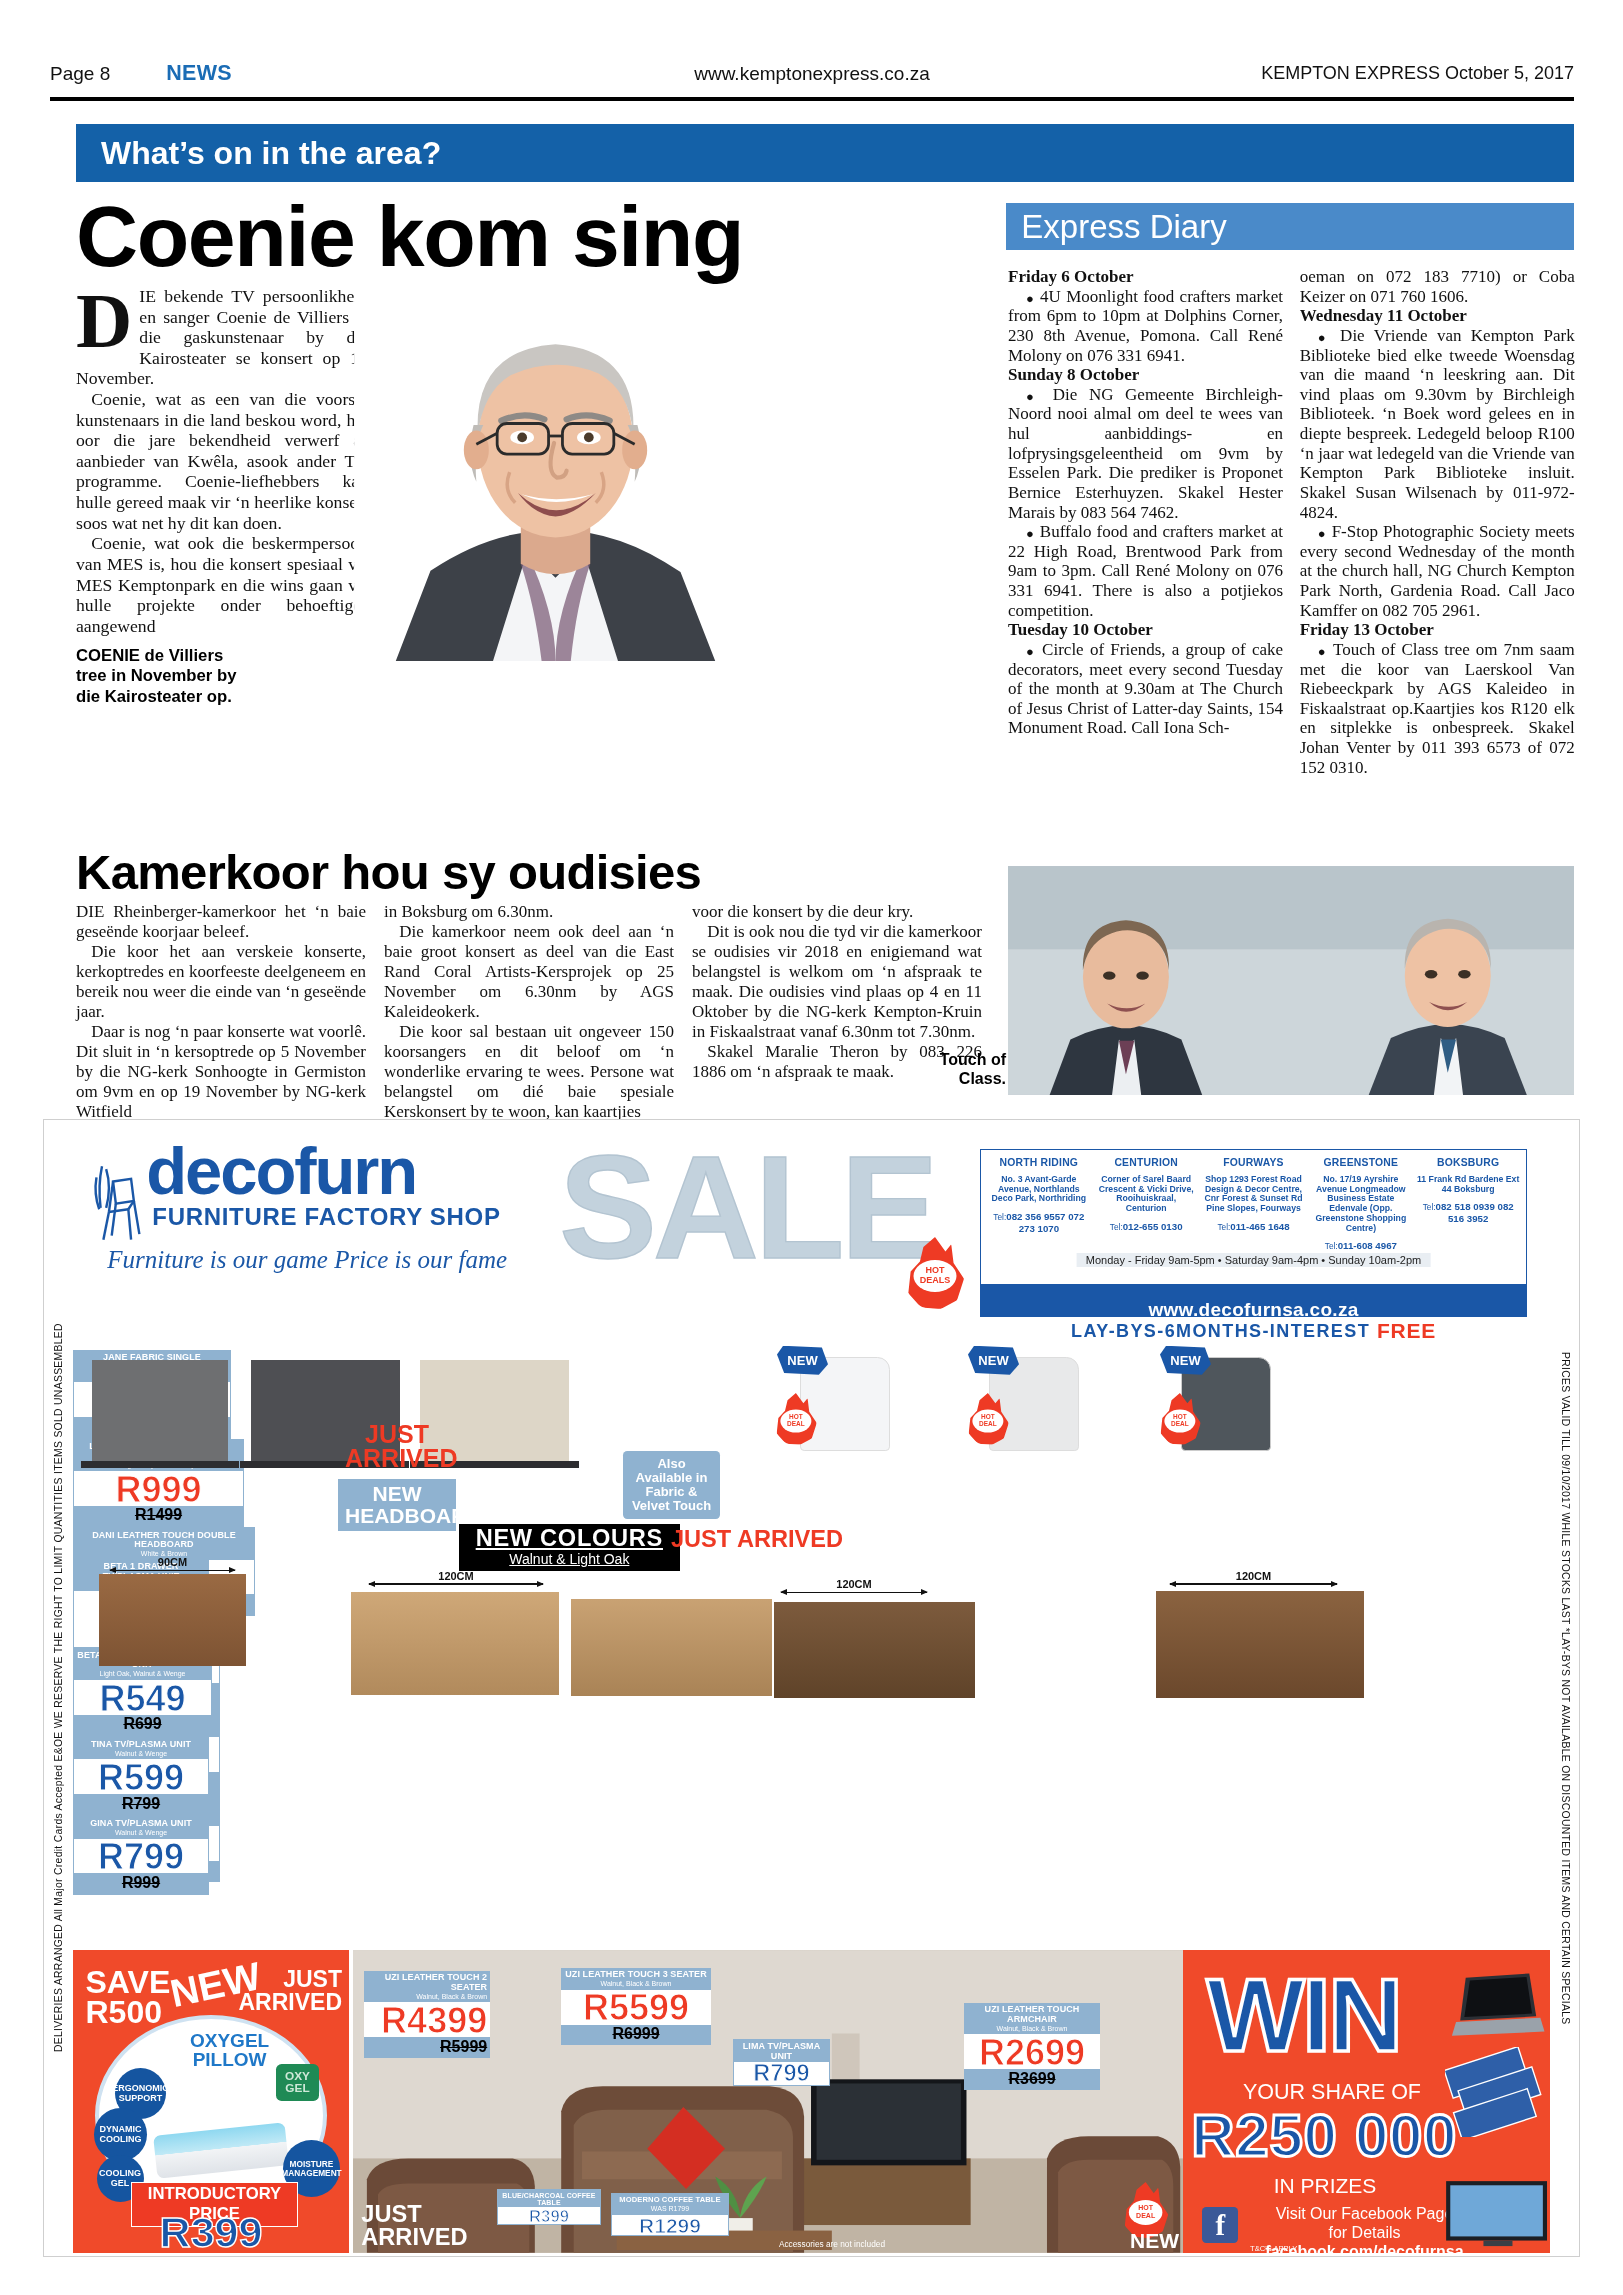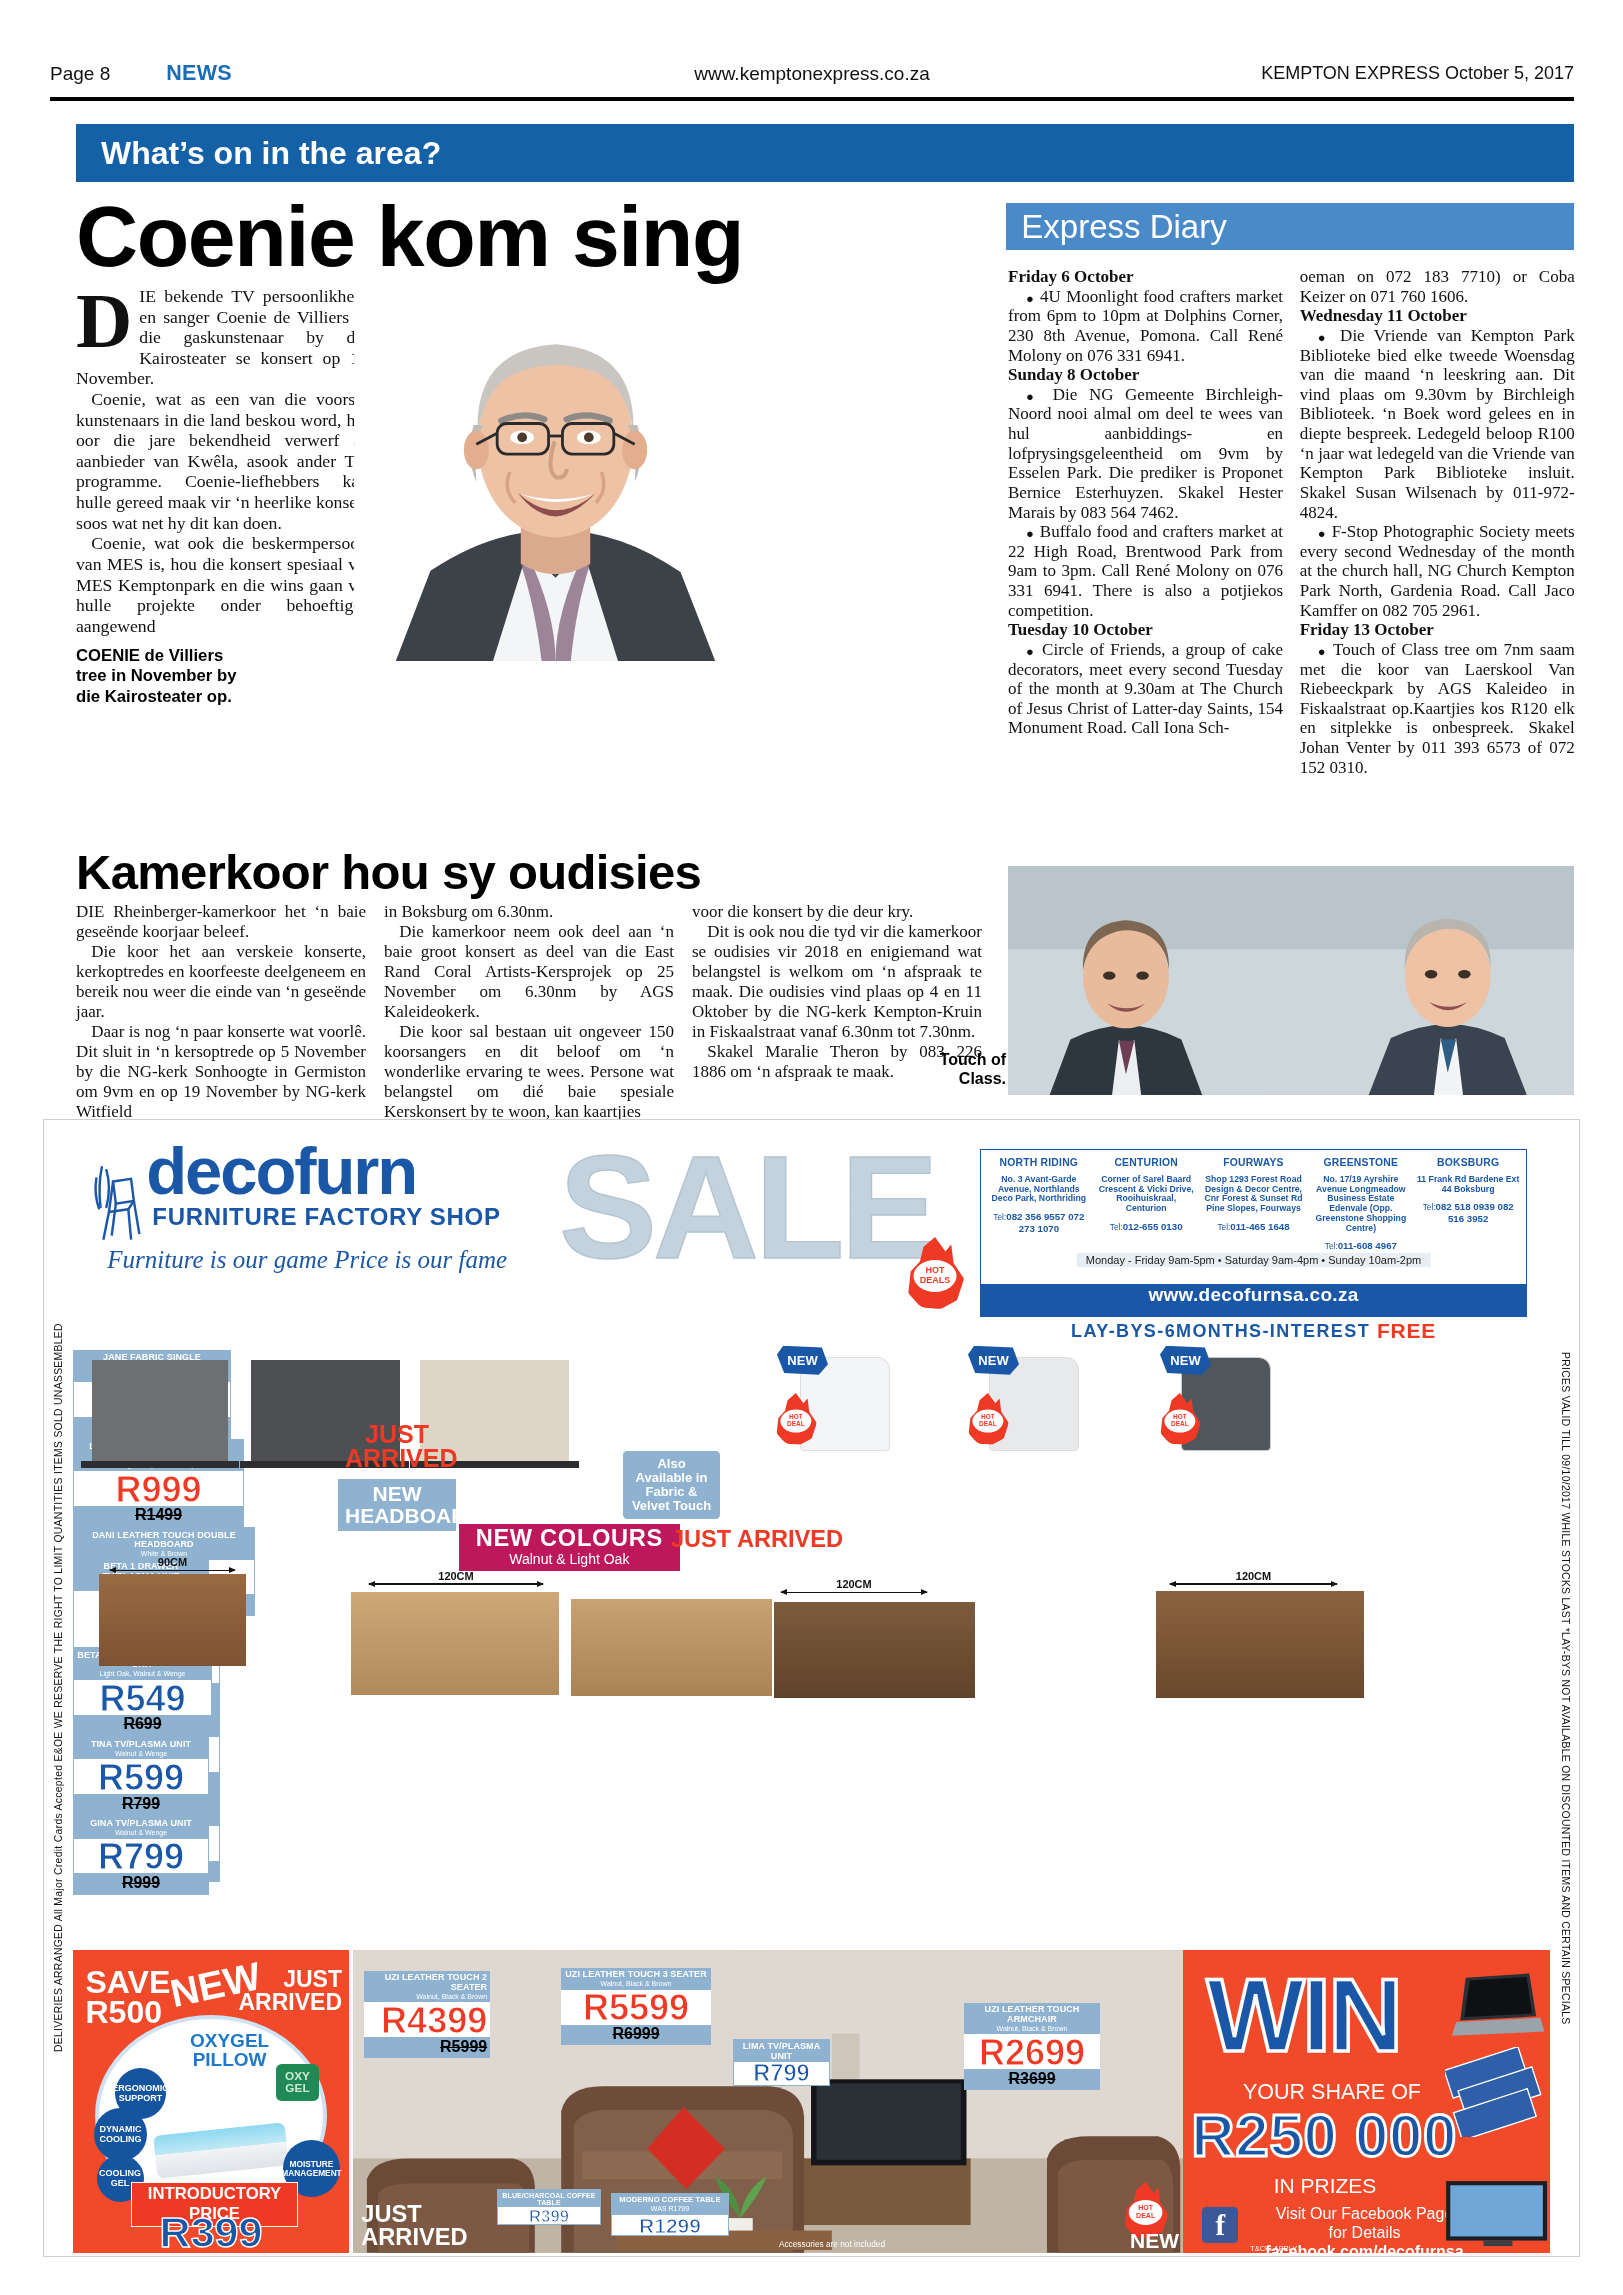--- a/index.html
+++ b/index.html
@@ -165,21 +165,21 @@
   .st-tel { font-family:"Liberation Sans", sans-serif; font-weight:bold;
     font-size:9.7px; color:#1a57a7; margin-top:7px; line-height:1.15;}
   .st-tel small { font-weight:normal; font-size:8.3px; }
   .storehours {
     position:absolute; left:50%; transform:translateX(-50%); bottom:16.7px;
     background:#e9eef3; padding:1.4px 9.7px;
     font-family:"Liberation Sans", sans-serif; font-size:11px; color:#222; white-space:nowrap;
   }
   .webribbon {
     position:absolute; left:907px; top:164px; width:547px; height:37px;
-    background:#1a57a7; display:flex; align-items:flex-start; justify-content:center;
+    background:#1a57a7; display:flex; align-items:flex-end; justify-content:center;
   }
   .webribbon span { font-family:"Liberation Sans", sans-serif; font-weight:bold;
     font-size:19px; color:#fff; letter-spacing:0.3px;}
   .laybys {
     position:absolute; left:907px; top:196px; width:547px; height:29px;
     background:#fff; border-top:1.4px solid #1a57a7;
     display:flex; align-items:center; justify-content:center; gap:7px;
   }
   .laybys .a { font-family:"Liberation Sans", sans-serif; font-weight:bold; font-size:18px; color:#1a57a7; letter-spacing:1.4px;}
   .laybys .b { font-family:"Liberation Sans", sans-serif; font-weight:bold; font-size:21px; color:#ee3a24; letter-spacing:0.7px;}
@@ -221,22 +221,22 @@
     position:absolute; background:#8fb2d0; color:#fff;
     font-family:"Liberation Sans", sans-serif; font-weight:bold;
     font-size:21px; text-align:center; line-height:1.05; padding:4.2px 7px;
   }
   .alsoavail {
     position:absolute; background:#8fb2d0; color:#fff;
     font-family:"Liberation Sans", sans-serif; font-weight:bold;
     font-size:13px; text-align:center; line-height:1.1; padding:5.6px 7px; border-radius:4.2px;
   }
   .newcolours {
-    position:absolute; background:#be185d; color:#fff;
-    font-family:"Liberation Sans", sans-serif; text-align:center; padding:2.8px 16.7px;
+    position:absolute; background:#000000; color:#fff;
+    font-family:"Liberation Sans", sans-serif; text-align:center; padding:2.8px 16.7px;text-decoration:underline;
   }
   .newcolours .a { font-weight:bold; font-size:23.6px; letter-spacing:0.7px; line-height:1;}
   .newcolours .b { font-size:14px; line-height:1.3; }
   .dimarrow { position:absolute; font-family:"Liberation Sans", sans-serif; font-weight:bold;
     font-size:11px; color:#111; text-align:center; }
   .dimarrow .line { position:relative; height:1.4px; background:#111; margin-top:1.4px; }
   .dimarrow .line:before, .dimarrow .line:after {
     content:""; position:absolute; top:-2.8px; border-top:3.5px solid transparent; border-bottom:3.5px solid transparent;
   }
   .dimarrow .line:before { left:-0.7px; border-right:7px solid #111; }

